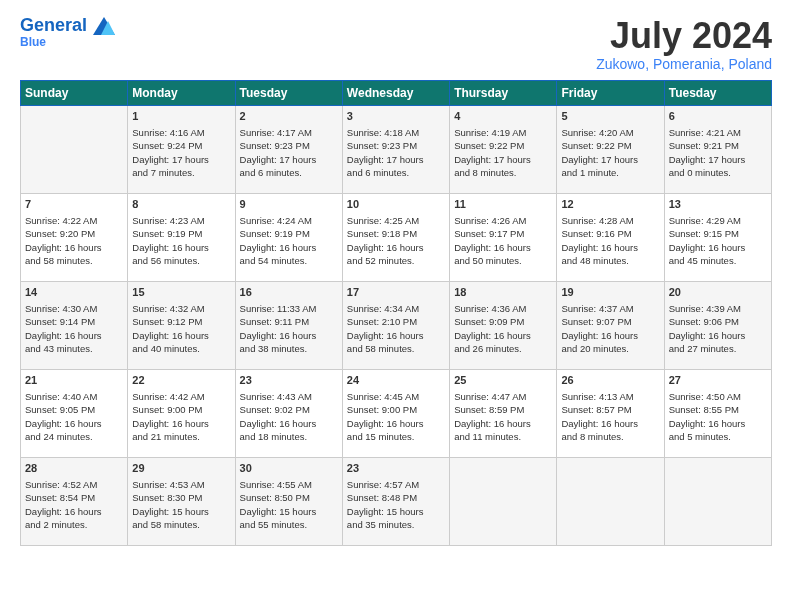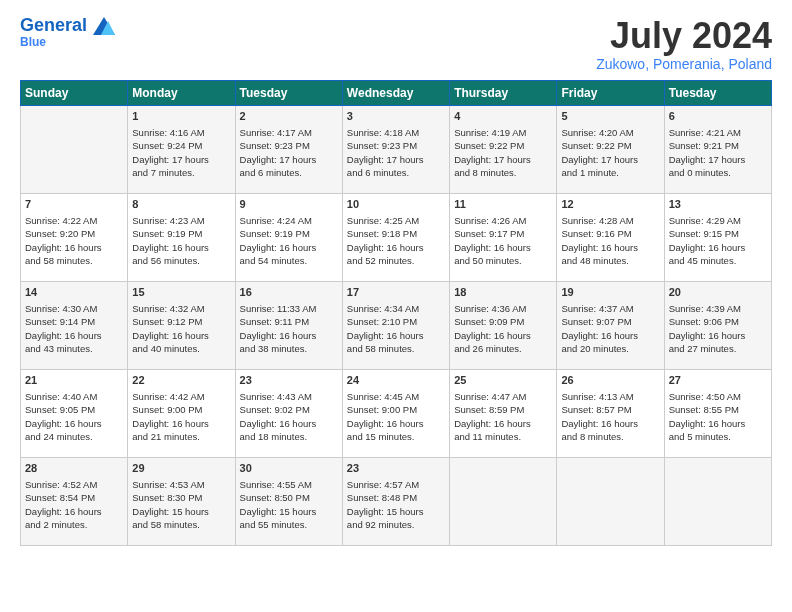--- a/index.html
+++ b/index.html
@@ -399,21 +399,21 @@
               <div>Daylight: 15 hours</div>
               <div>and 55 minutes.</div>
             </div>
           </td>
           <td>
             <div class="cell-content">
               <span class="day-num">23</span>
               <div>Sunrise: 4:57 AM</div>
               <div>Sunset: 8:48 PM</div>
               <div>Daylight: 15 hours</div>
-              <div>and 92 minutes.</div>
+              <div>and 35 minutes.</div>
             </div>
           </td>
           <td></td>
           <td></td>
           <td></td>
         </tr>
       </tbody>
   </table>
 </div>
 

